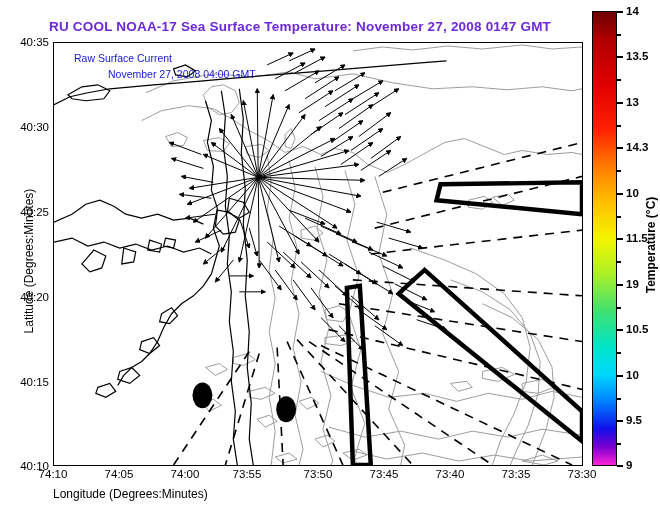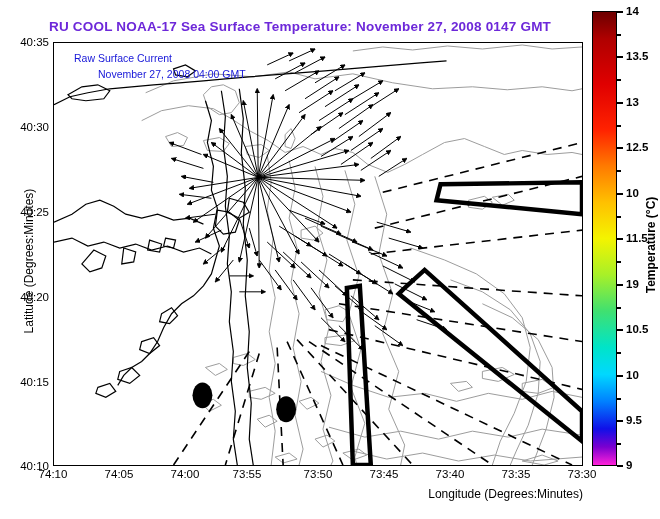--- a/index.html
+++ b/index.html
@@ -11,34 +11,34 @@
        color:#6d28d9;font-size:13.5px;font-weight:bold;letter-spacing:.2px;
        white-space:nowrap;}
 
   
   #plot{position:absolute;left:53px;top:42px;width:530px;height:424px;
         border:1.5px solid #000;box-sizing:border-box;background:#fff;overflow:hidden;}
   #plotsvg{position:absolute;left:0;top:0;width:100%;height:100%;}
 
   .sub{position:absolute;color:#1616d8;font-size:10.5px;white-space:nowrap;z-index:6;}
   .sub1{left:8px;top:9px;padding-left:12px;}
-  .sub2{left:0;top:25px;padding-left:44px;}
+  .sub2{left:10px;top:25px;padding-left:44px;}
 
   
   #scalebox{position:absolute;left:9px;top:371px;z-index:6;}
   #scalebox .stxt{font-size:10.5px;color:#000;white-space:nowrap;}
   #scalebox svg{display:block;margin-top:2px;}
 
   
   .tickx{position:absolute;top:468px;font-size:11.5px;color:#000;
          transform:translateX(-50%);white-space:nowrap;}
   .ticky{position:absolute;left:49px;font-size:11.5px;color:#000;
          transform:translateY(-50%);text-align:right;white-space:nowrap;}
   .ticky span{display:block;transform:translateX(-100%);}
-  .xlab{position:absolute;left:53px;top:487px;width:530px;text-align:right;
+  .xlab{position:absolute;left:53px;top:487px;width:530px;text-align:left;
         font-size:12px;color:#000;}
   .ylab{position:absolute;left:-86px;top:254px;width:230px;text-align:center;
         font-size:12px;color:#000;transform:rotate(-90deg);}
 
   
   #cbar{position:absolute;left:592px;top:11px;width:25px;height:455px;
         border:1.5px solid #000;box-sizing:border-box;}
   #cbargrad{position:absolute;left:0;top:0;right:0;bottom:0;}
   .cbtick{position:absolute;left:617px;width:6px;height:1.5px;background:#000;}
   .cbtickmin{position:absolute;left:617px;width:4px;height:1.5px;background:#000;}
@@ -354,21 +354,21 @@
     <div class="cbtickmin" style="top:307px"></div>
     <div class="cbtickmin" style="top:352px"></div>
     <div class="cbtickmin" style="top:398px"></div>
     <div class="cbtickmin" style="top:443px"></div>
   </div>
 
   <div>
     <div class="cblab" style="top:11px">14</div>
     <div class="cblab" style="top:56px">13.5</div>
     <div class="cblab" style="top:102px">13</div>
-    <div class="cblab" style="top:147px">12.5</div>
+    <div class="cblab" style="top:147px">14.3</div>
     <div class="cblab" style="top:193px">10</div>
     <div class="cblab" style="top:238px">11.5</div>
     <div class="cblab" style="top:284px">19</div>
     <div class="cblab" style="top:329px">10.5</div>
     <div class="cblab" style="top:375px">10</div>
     <div class="cblab" style="top:420px">9.5</div>
     <div class="cblab" style="top:465px">9</div>
   </div>
 
   <div class="cbname">Temperature (°C)</div>

